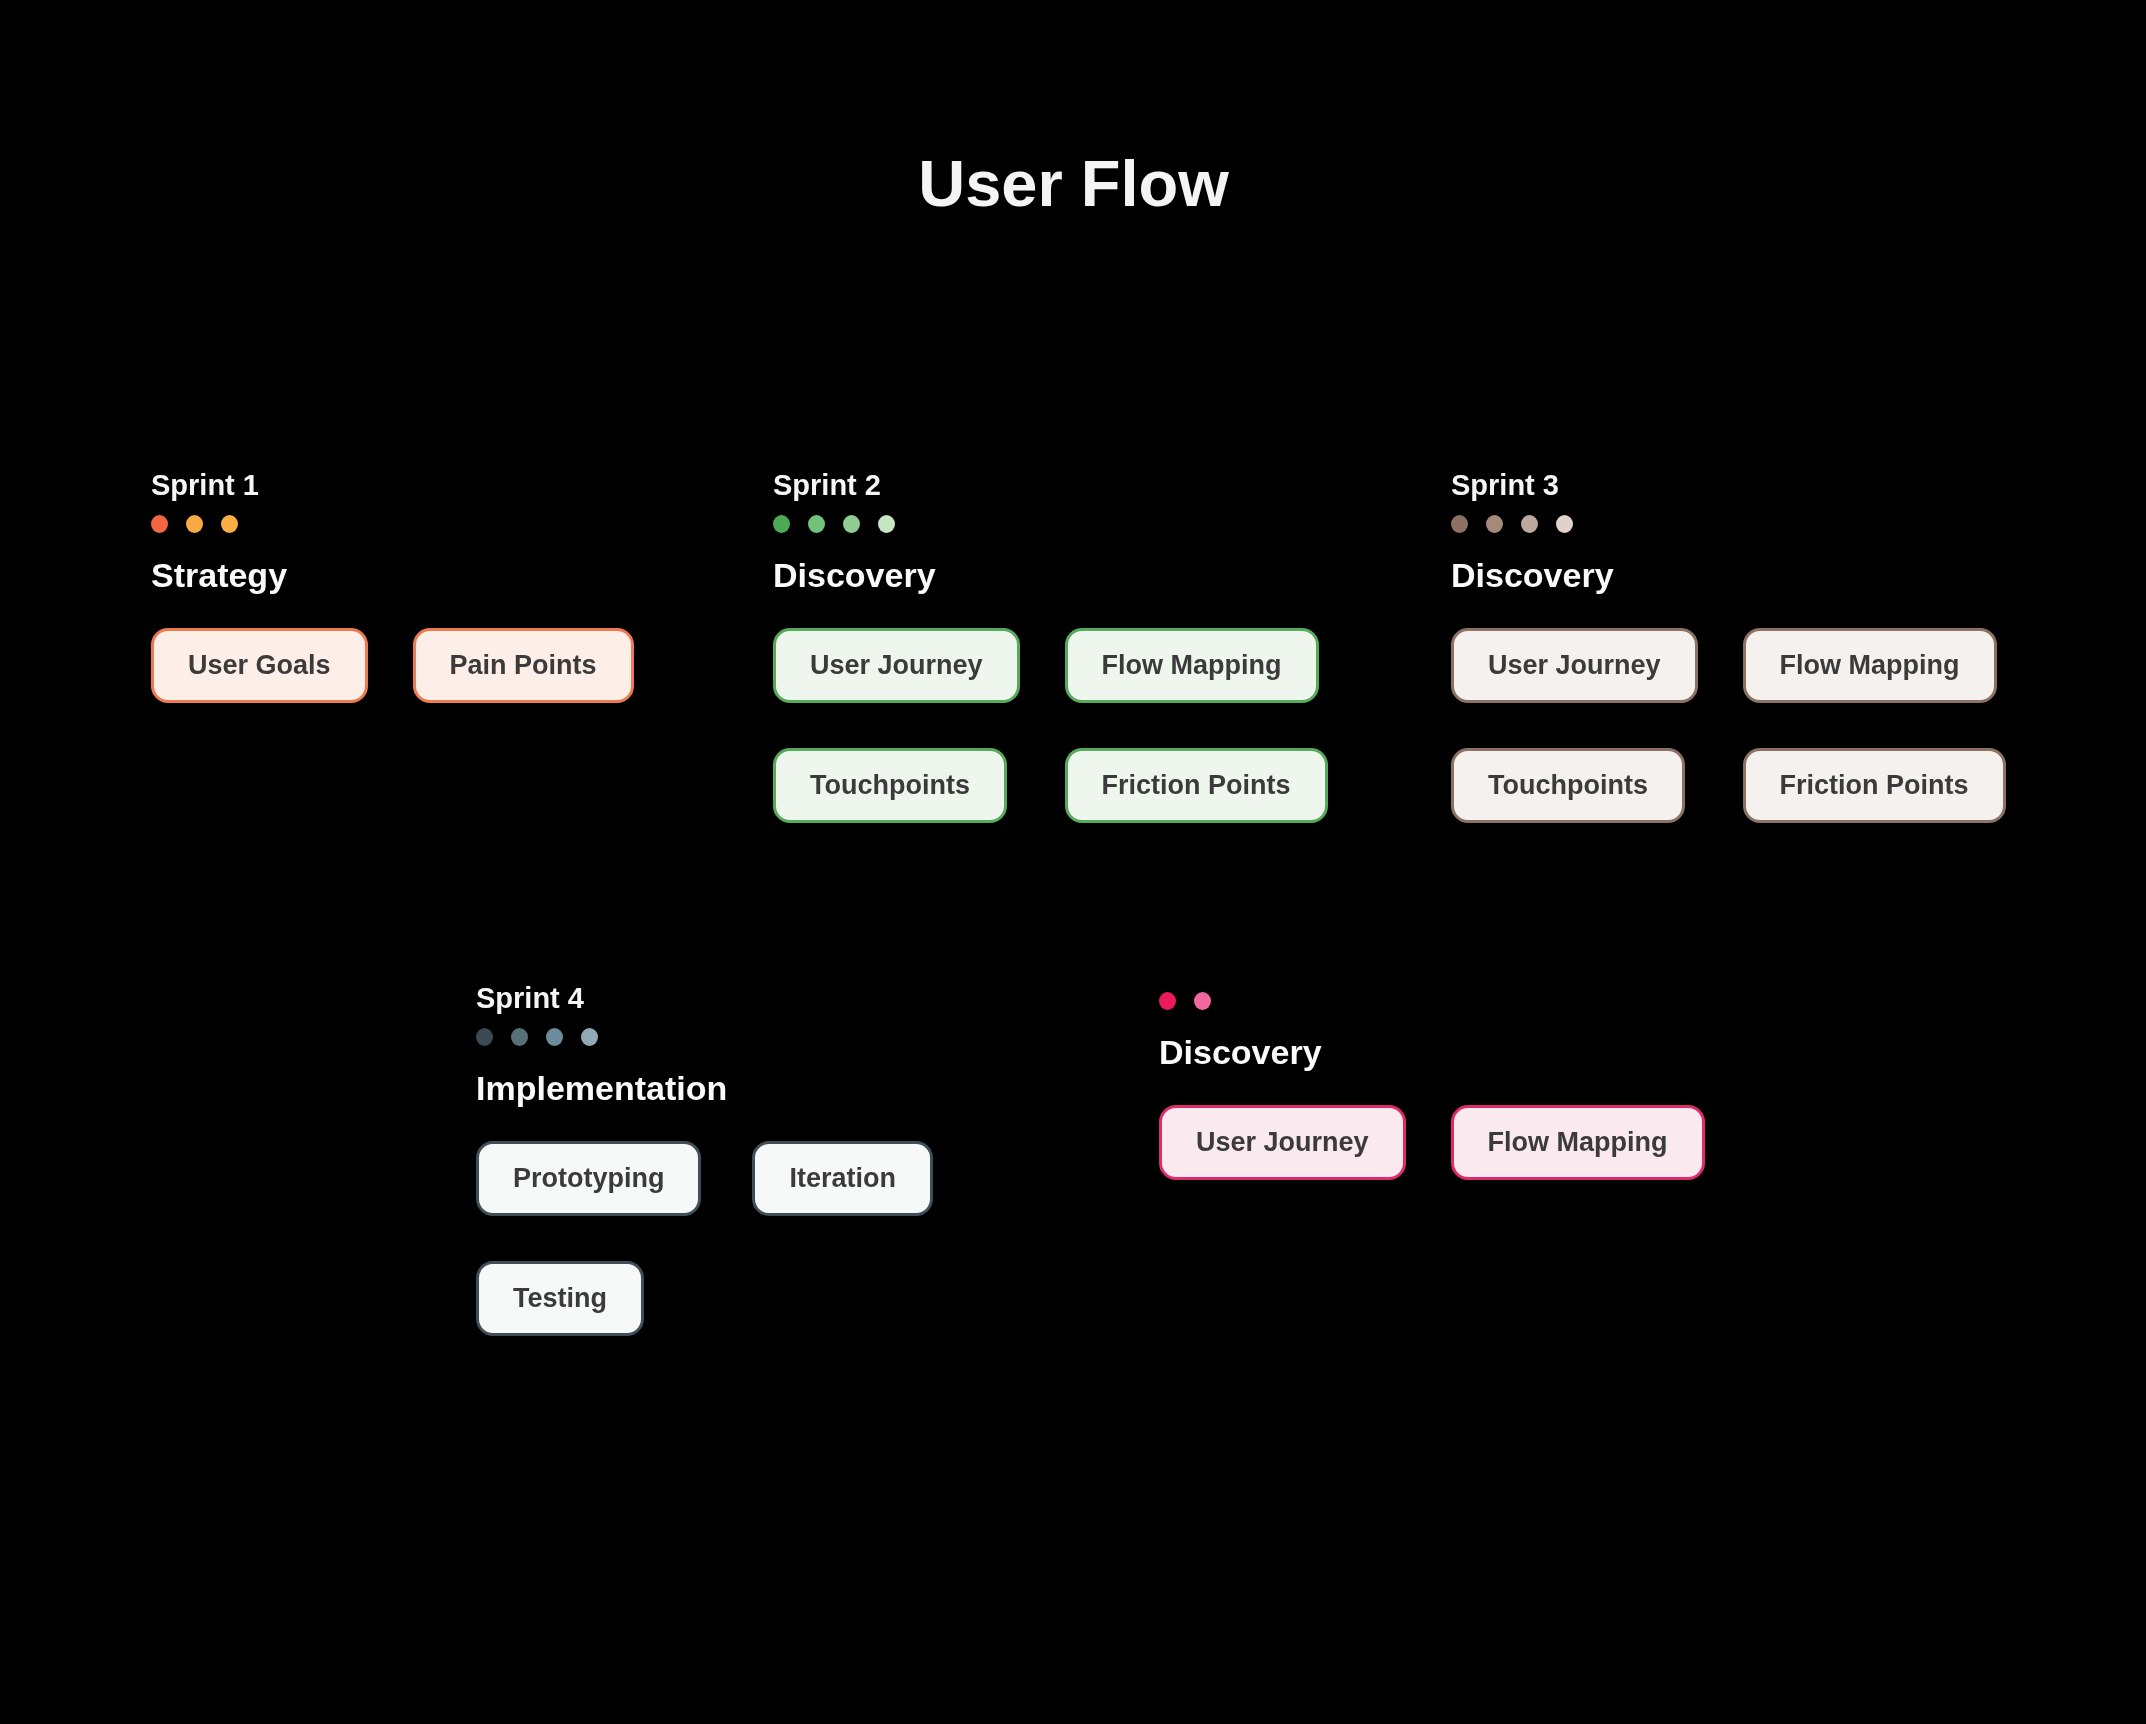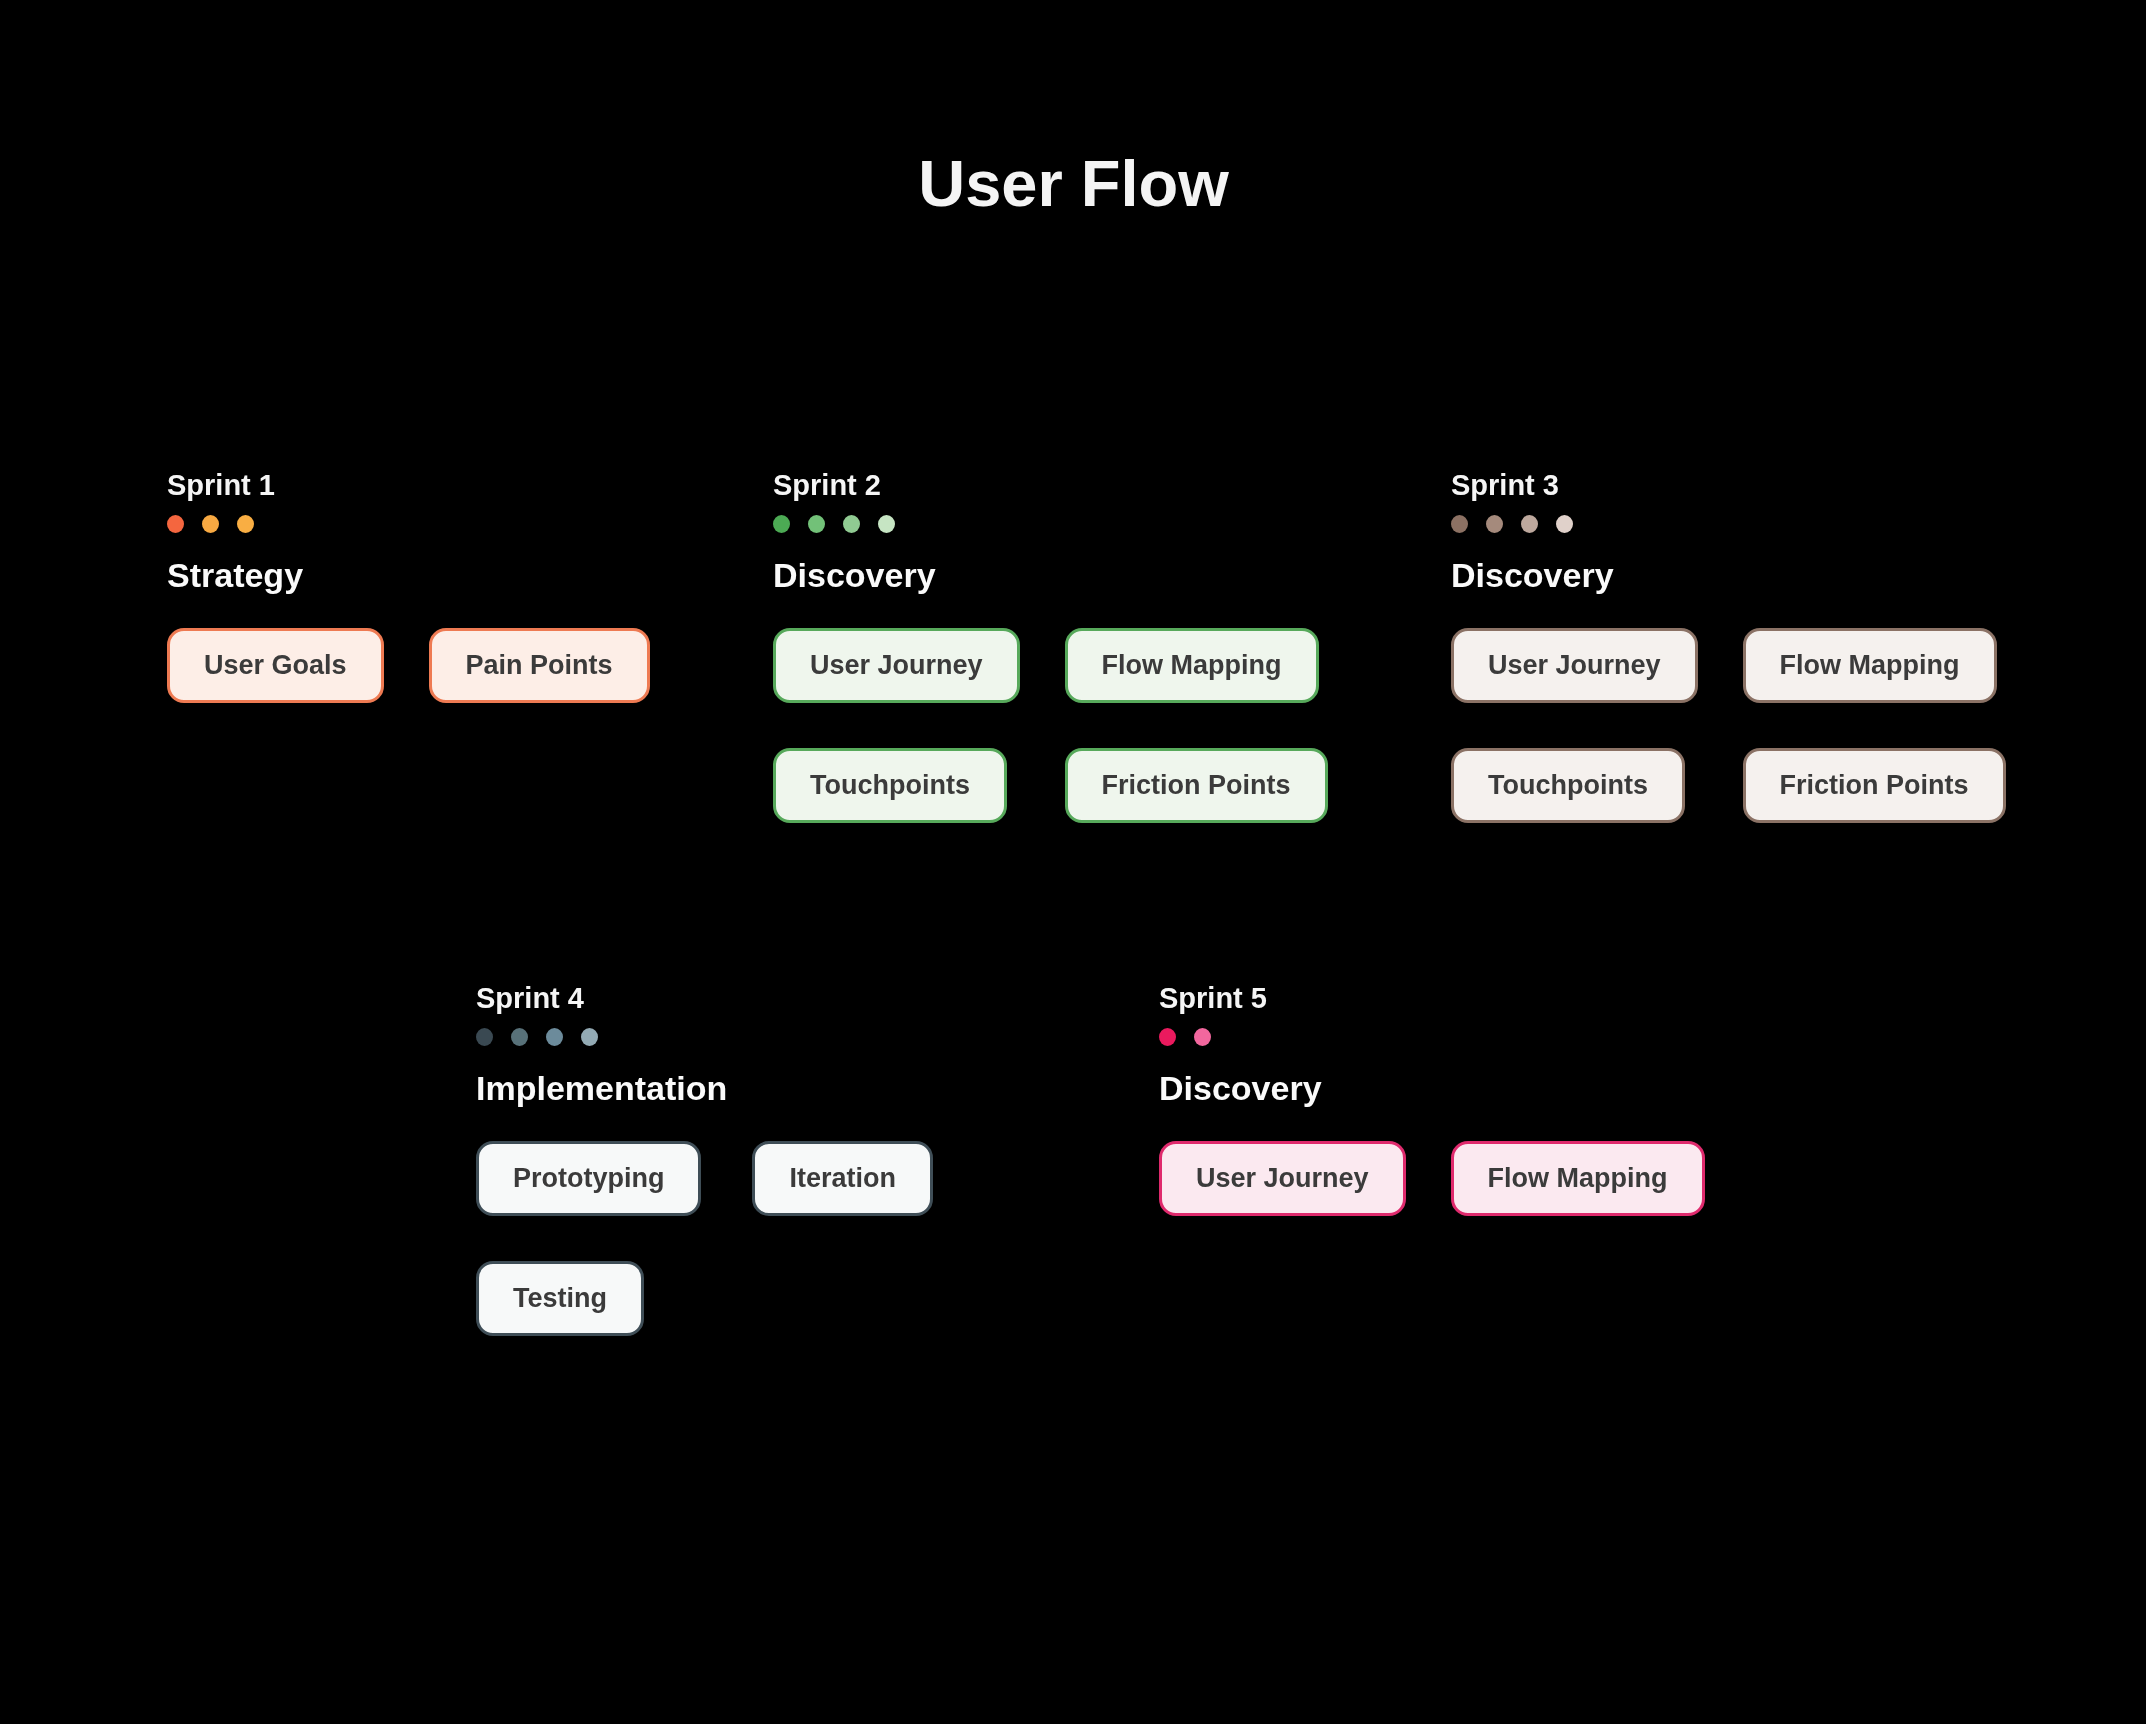--- a/index.html
+++ b/index.html
@@ -21,21 +21,21 @@
     width: 100%;
     text-align: center;
     font-size: 65px;
     font-weight: 700;
     color: #f4f4f4;
     letter-spacing: 0px;
   }
   .sprint {
     position: absolute;
   }
-  #sprint-1 { left: 167px;  top: 467px; }
+  #sprint-1 { left: 151px;  top: 467px; }
   #sprint-2 { left: 773px;  top: 467px; }
   #sprint-3 { left: 1451px; top: 467px; }
   #sprint-4 { left: 476px;  top: 980px; }
   #sprint-5 { left: 1159px; top: 980px; }
 
   .sprint-label {
     font-size: 29px;
     line-height: 1.25;
     font-weight: 600;
     color: #f5f5f5;
@@ -151,21 +151,20 @@
     </div>
   <div class="section-title">Implementation</div>
   <div class="chips wide-gap">
     <div class="chip">Prototyping</div>
     <div class="chip">Iteration</div>
     <div class="chip">Testing</div>
   </div>
 </section>
 
 <section class="sprint" id="sprint-5" style="--chip-bg: #fbe9f0; --chip-border: #df2a6d;">
-  <div class="sprint-label">Sprint 5</div>
   <div class="dots">
       <span class="dot" style="background: rgb(234, 26, 94);"></span>
       <span class="dot" style="background: rgb(242, 103, 158);"></span>
     </div>
   <div class="section-title">Discovery</div>
   <div class="chips">
     <div class="chip">User Journey</div>
     <div class="chip">Flow Mapping</div>
   </div>
 </section>

